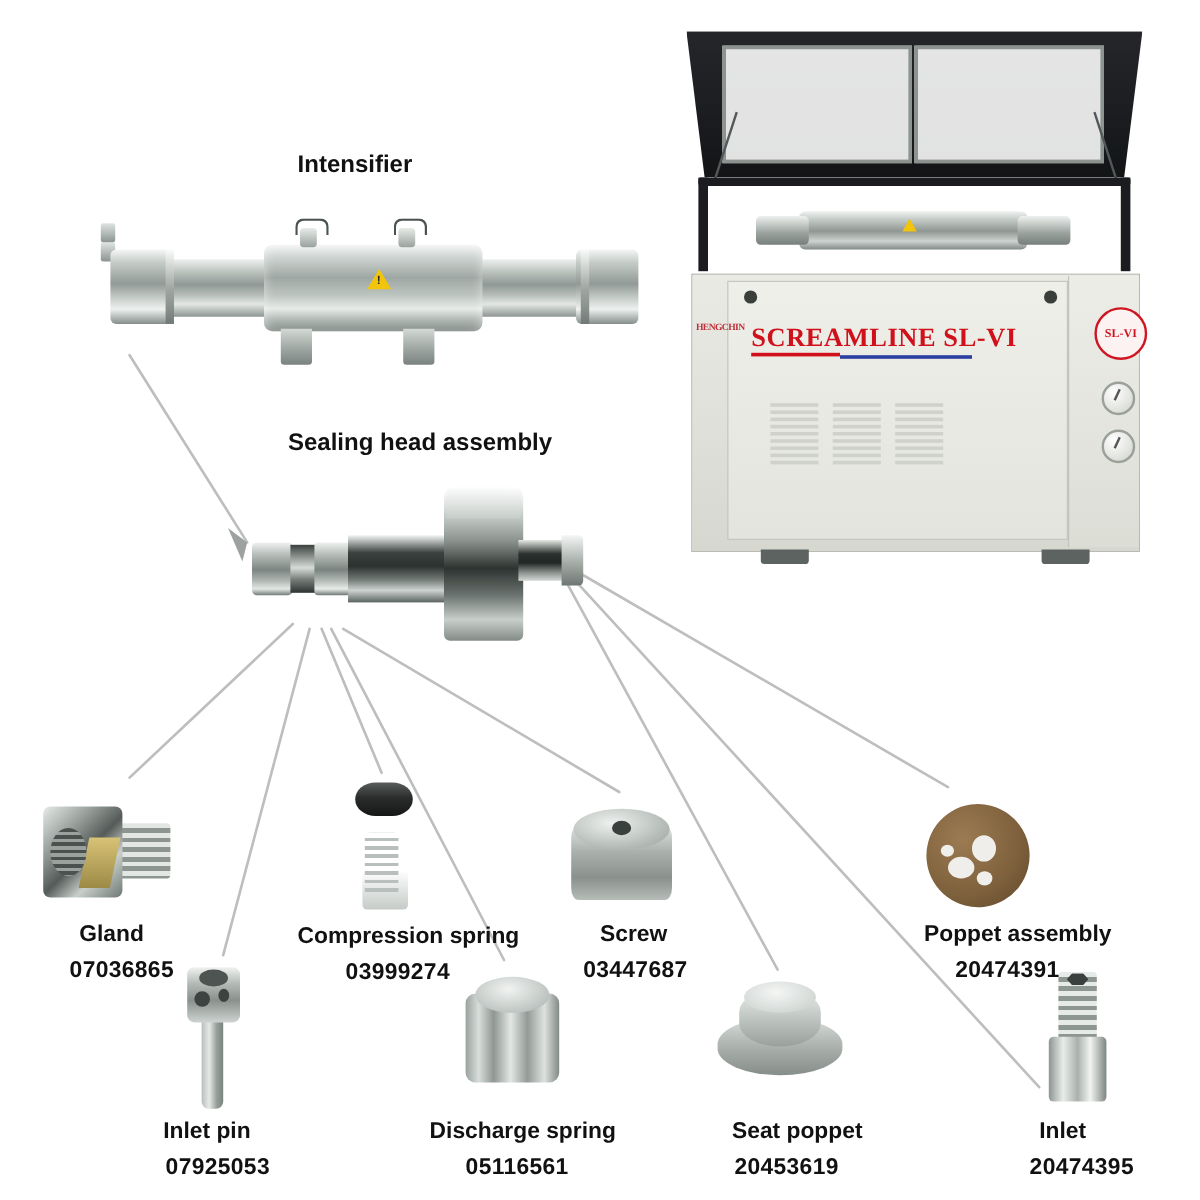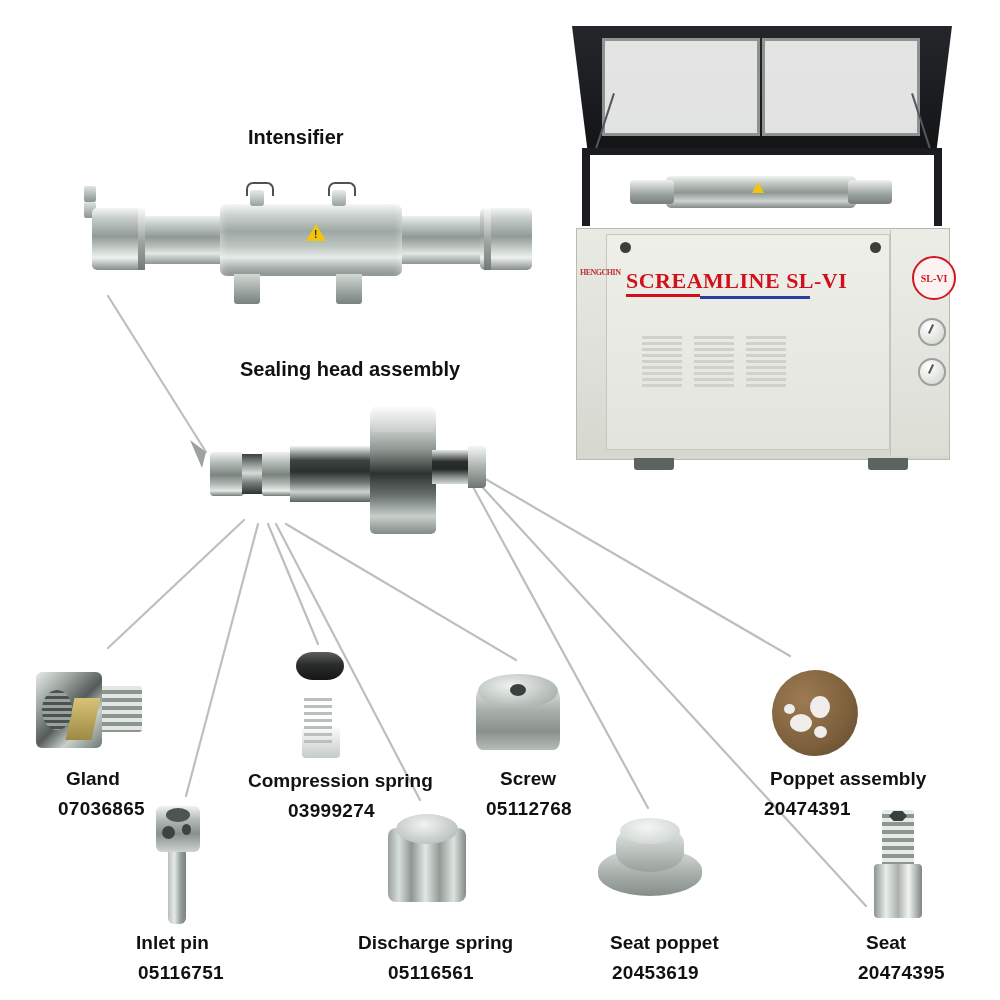--- a/index.html
+++ b/index.html
@@ -324,30 +324,30 @@
     <div class="sc-hex"></div>
   </div>
 
   <div class="lbl name" style="left:66px;top:768px">Gland</div>
   <div class="lbl pn" style="left:58px;top:798px">07036865</div>
 
   <div class="lbl name" style="left:248px;top:770px">Compression spring</div>
   <div class="lbl pn" style="left:288px;top:800px">03999274</div>
 
   <div class="lbl name" style="left:500px;top:768px">Screw</div>
-  <div class="lbl pn" style="left:486px;top:798px">05112768</div>
+  <div class="lbl pn" style="left:486px;top:798px">03447687</div>
 
   <div class="lbl name" style="left:770px;top:768px">Poppet assembly</div>
-  <div class="lbl pn" style="left:764px;top:798px">20474391</div>
+  <div class="lbl pn" style="left:796px;top:798px">20474391</div>
 
   <div class="lbl name" style="left:136px;top:932px">Inlet pin</div>
-  <div class="lbl pn" style="left:138px;top:962px">05116751</div>
+  <div class="lbl pn" style="left:138px;top:962px">07925053</div>
 
   <div class="lbl name" style="left:358px;top:932px">Discharge spring</div>
   <div class="lbl pn" style="left:388px;top:962px">05116561</div>
 
   <div class="lbl name" style="left:610px;top:932px">Seat poppet</div>
   <div class="lbl pn" style="left:612px;top:962px">20453619</div>
 
-  <div class="lbl name" style="left:866px;top:932px">Seat</div>
+  <div class="lbl name" style="left:866px;top:932px">Inlet</div>
   <div class="lbl pn" style="left:858px;top:962px">20474395</div>
 
 </div>
 
 </body></html>

